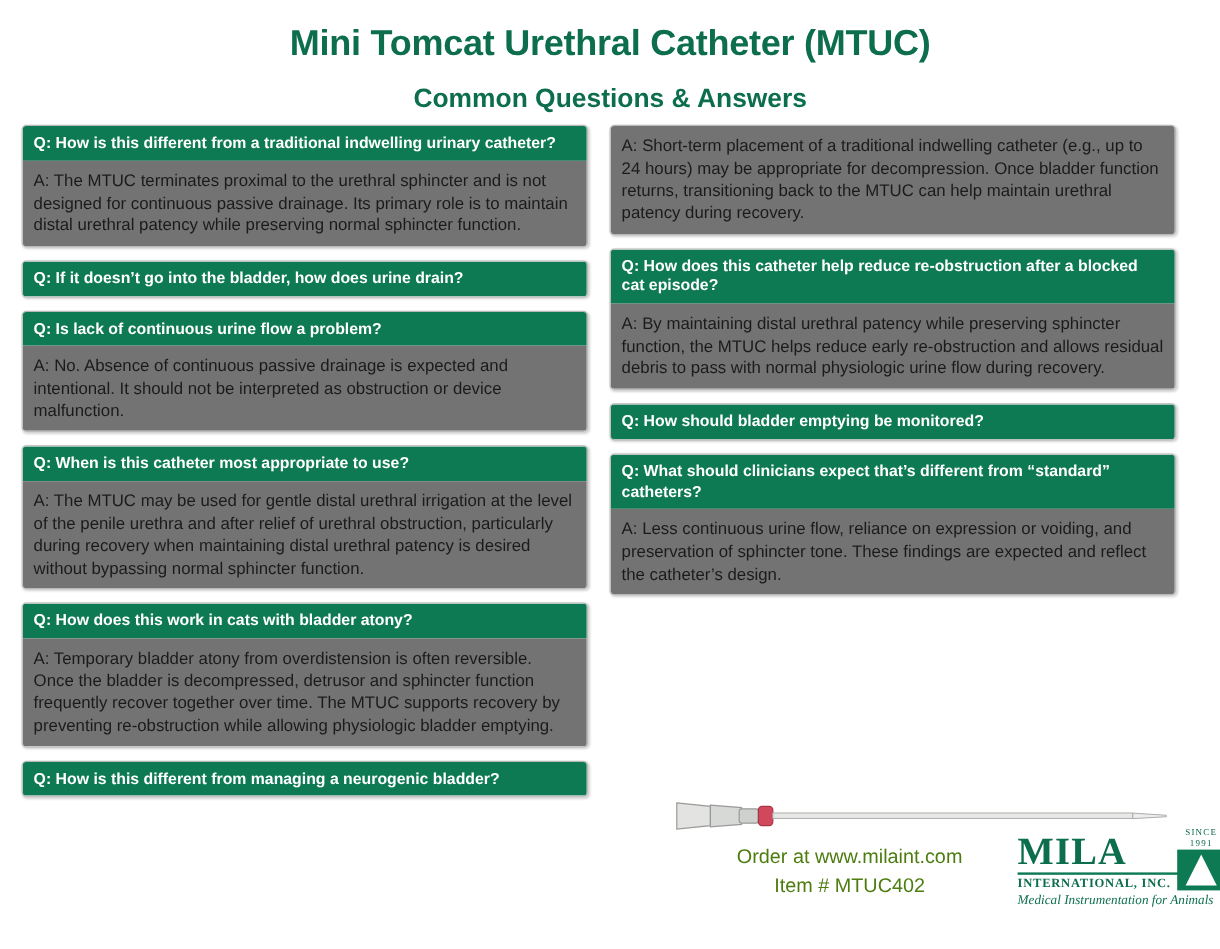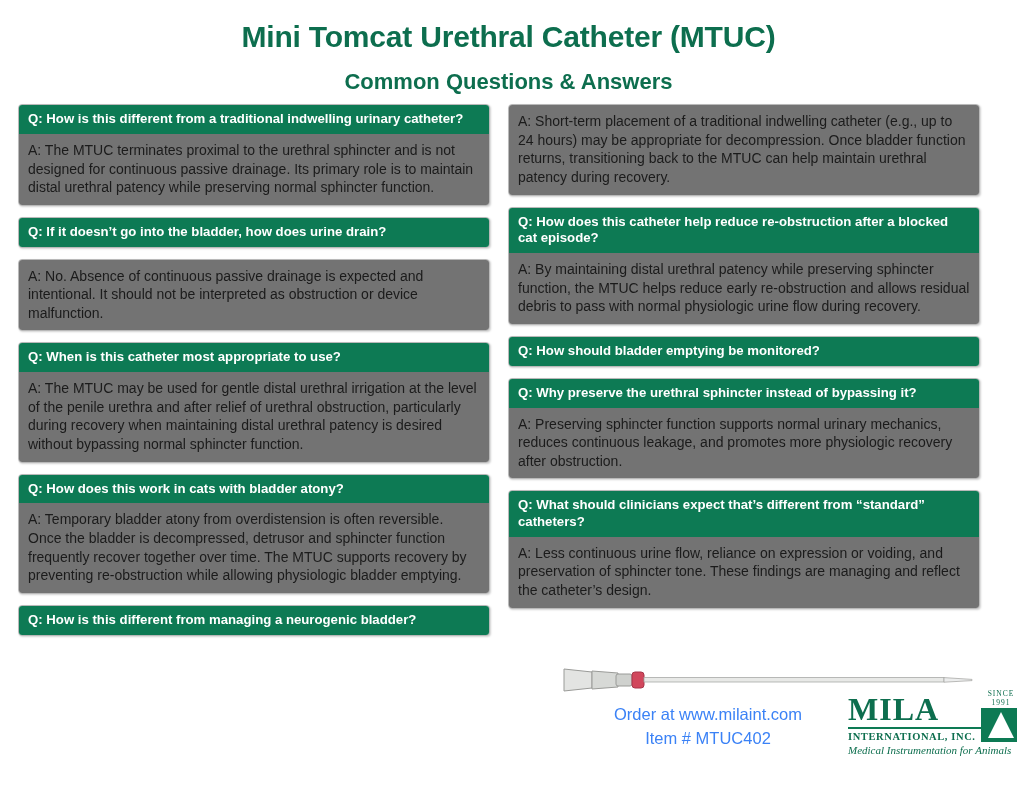--- a/index.html
+++ b/index.html
@@ -83,21 +83,21 @@
     top: 0px;
     width: 420px;
     height: 34px;
   }
   .order-text {
     position: absolute;
     left: 545px;
     top: 40px;
     width: 290px;
     text-align: center;
-    color: #3b82f6;
+    color: #4d7c0f;
     font-size: 16.5px;
     line-height: 1.45;
   }
   .logo-wrap {
     position: absolute;
     left: 830px;
     top: 30px;
     width: 178px;
     color: #0d6e4e;
   }
@@ -174,20 +174,21 @@
 
     <div class="col">
       <div class="qa">
         <div class="qa-q">Q: How is this different from a traditional indwelling urinary catheter?</div>
         <div class="qa-a">A: The MTUC terminates proximal to the urethral sphincter and is not designed for continuous passive drainage. Its primary role is to maintain distal urethral patency while preserving normal sphincter function.</div>
       </div>
       <div class="qa">
         <div class="qa-q">Q: If it doesn’t go into the bladder, how does urine drain?</div>
       </div>
       <div class="qa">
+        <div class="qa-q">Q: Is lack of continuous urine flow a problem?</div>
         <div class="qa-a">A: No. Absence of continuous passive drainage is expected and intentional. It should not be interpreted as obstruction or device malfunction.</div>
       </div>
       <div class="qa">
         <div class="qa-q">Q: When is this catheter most appropriate to use?</div>
         <div class="qa-a">A: The MTUC may be used for gentle distal urethral irrigation at the level of the penile urethra and after relief of urethral obstruction, particularly during recovery when maintaining distal urethral patency is desired without bypassing normal sphincter function.</div>
       </div>
       <div class="qa">
         <div class="qa-q">Q: How does this work in cats with bladder atony?</div>
         <div class="qa-a">A: Temporary bladder atony from overdistension is often reversible. Once the bladder is decompressed, detrusor and sphincter function frequently recover together over time. The MTUC supports recovery by preventing re-obstruction while allowing physiologic bladder emptying.</div>
       </div>
@@ -201,26 +202,22 @@
         <div class="qa-a">A: Short-term placement of a traditional indwelling catheter (e.g., up to 24 hours) may be appropriate for decompression. Once bladder function returns, transitioning back to the MTUC can help maintain urethral patency during recovery.</div>
       </div>
       <div class="qa">
         <div class="qa-q">Q: How does this catheter help reduce re-obstruction after a blocked cat episode?</div>
         <div class="qa-a">A: By maintaining distal urethral patency while preserving sphincter function, the MTUC helps reduce early re-obstruction and allows residual debris to pass with normal physiologic urine flow during recovery.</div>
       </div>
       <div class="qa">
         <div class="qa-q">Q: How should bladder emptying be monitored?</div>
       </div>
       <div class="qa">
-        <div class="qa-q">Q: Why preserve the urethral sphincter instead of bypassing it?</div>
-        <div class="qa-a">A: Preserving sphincter function supports normal urinary mechanics, reduces continuous leakage, and promotes more physiologic recovery after obstruction.</div>
-      </div>
-      <div class="qa">
         <div class="qa-q">Q: What should clinicians expect that’s different from “standard” catheters?</div>
-        <div class="qa-a">A: Less continuous urine flow, reliance on expression or voiding, and preservation of sphincter tone. These findings are managing and reflect the catheter’s design.</div>
+        <div class="qa-a">A: Less continuous urine flow, reliance on expression or voiding, and preservation of sphincter tone. These findings are expected and reflect the catheter’s design.</div>
       </div>
     </div>
 
   </div>
 
   <div class="footer">
 
     <div class="cath-art">
       <svg width="420" height="34" viewBox="0 0 420 34" xmlns="http://www.w3.org/2000/svg">
 

